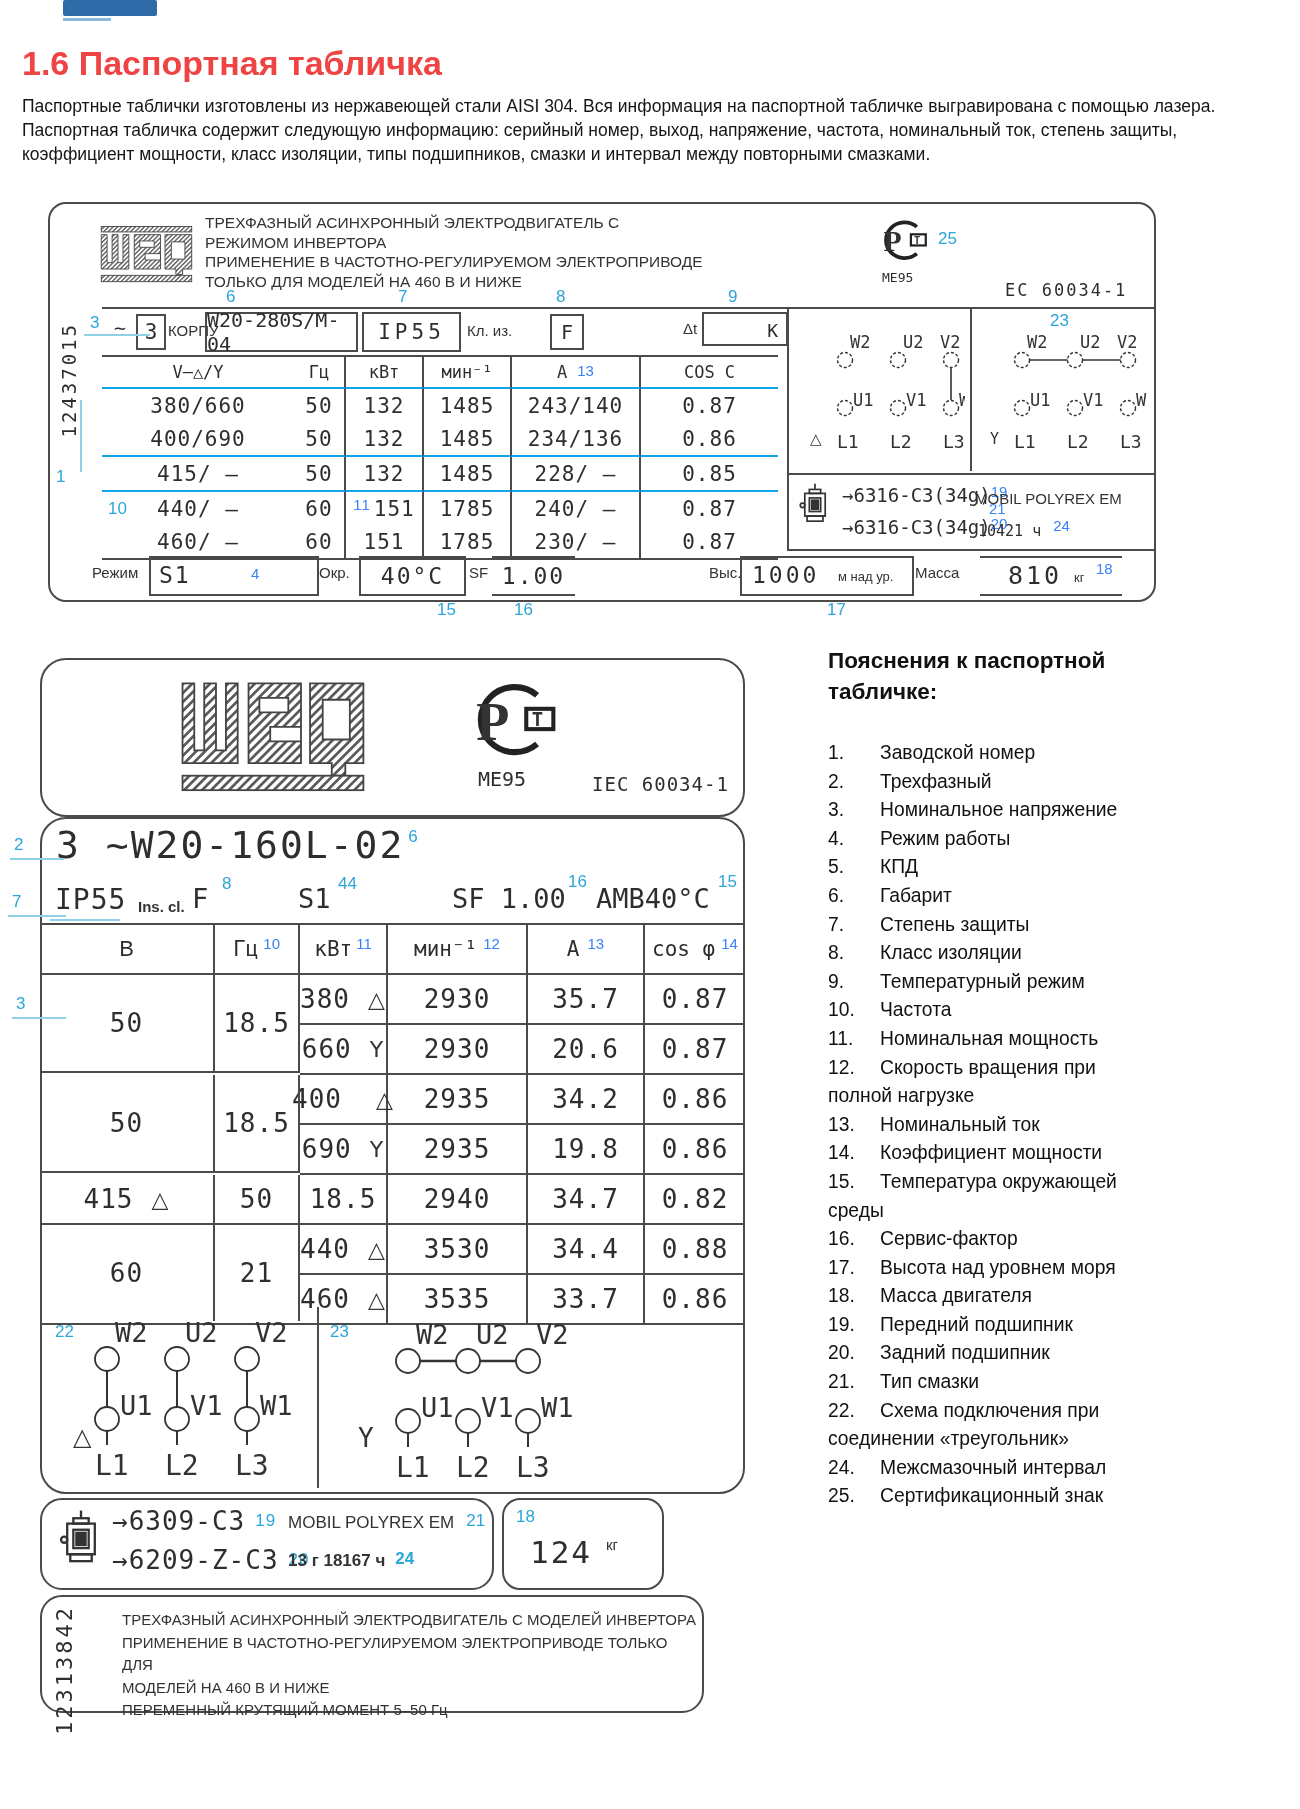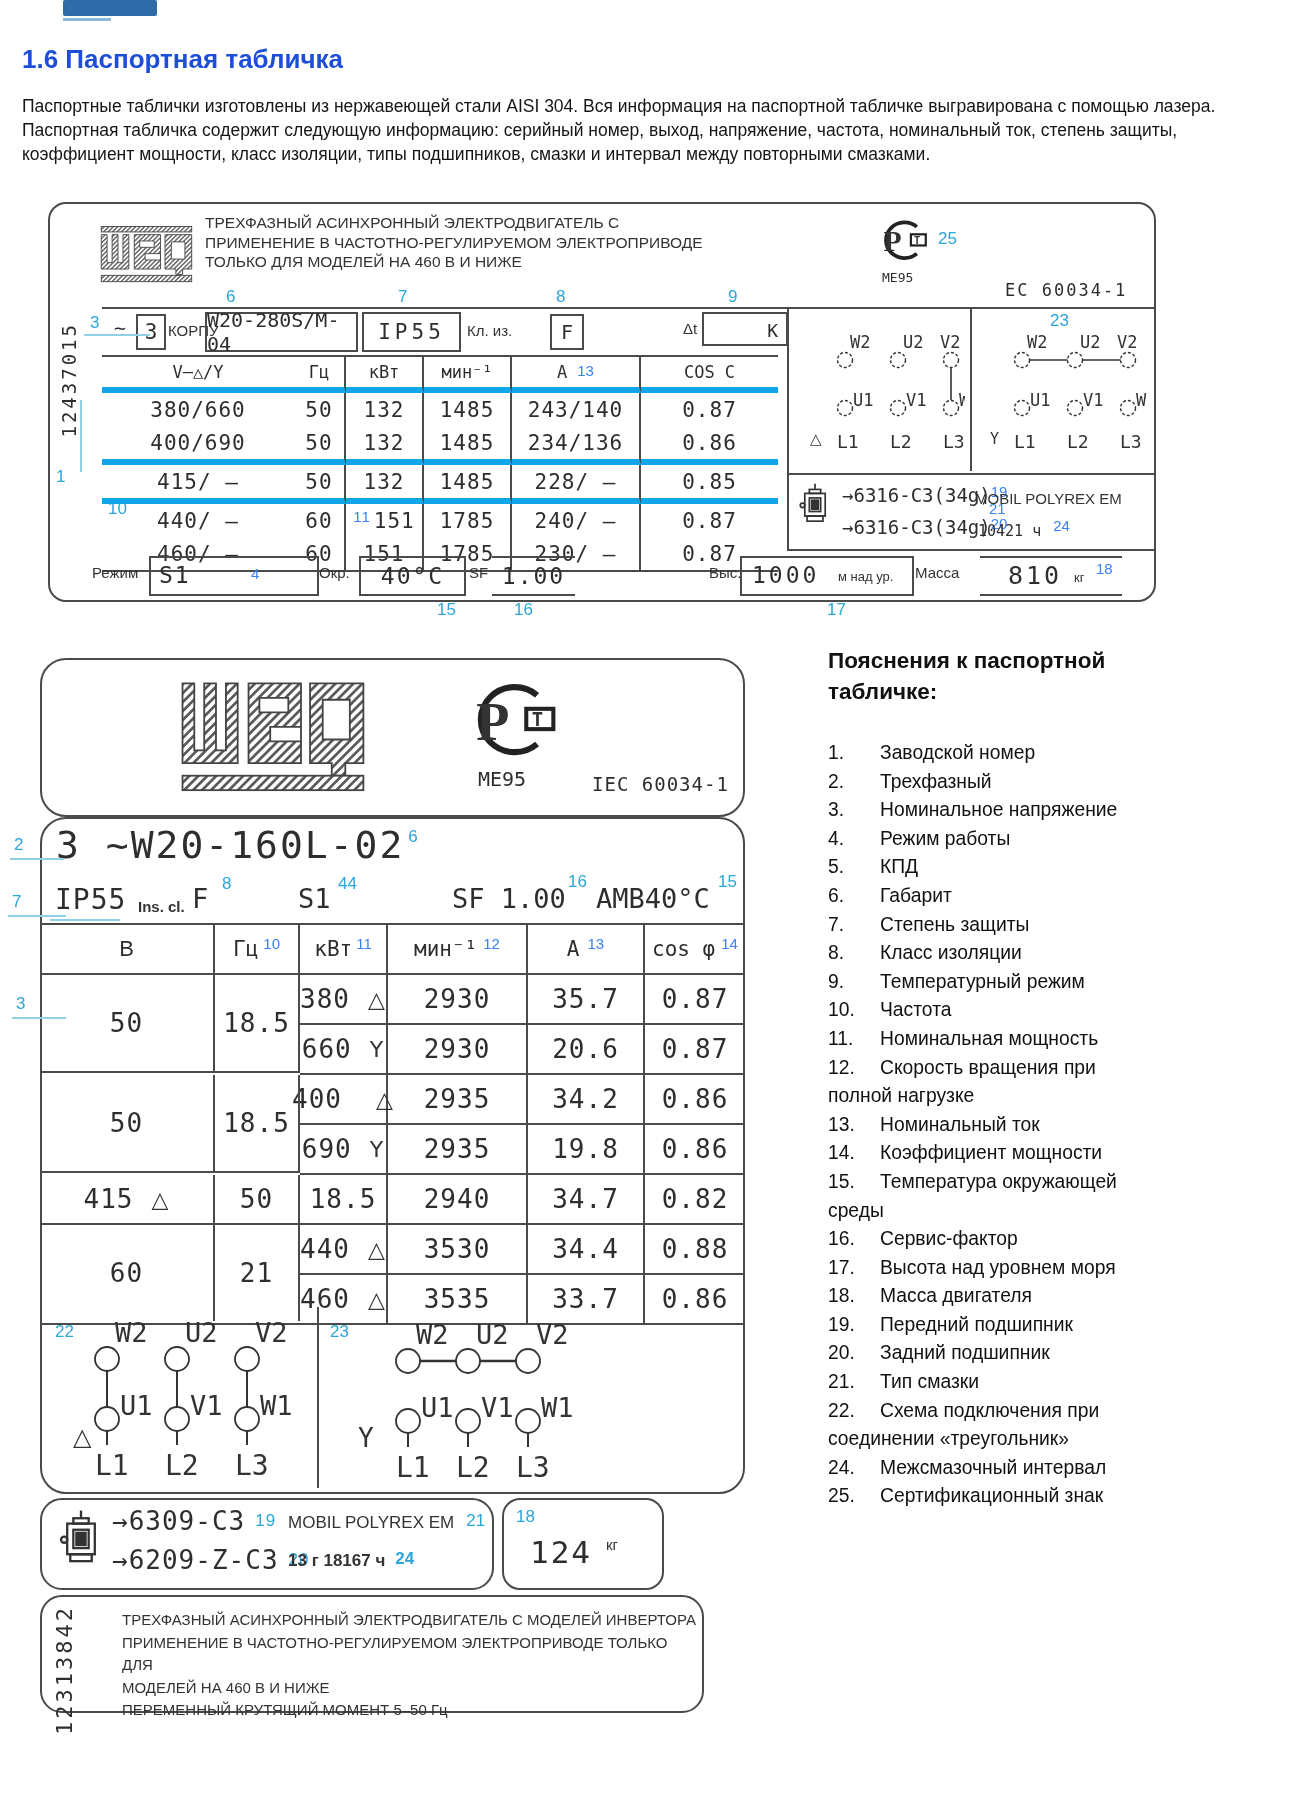--- a/index.html
+++ b/index.html
@@ -16,21 +16,21 @@
   .plate{position:absolute;border:2px solid #4a4a4a;border-radius:18px;background:#fff;}
   .rbox{position:absolute;border:2px solid #4a4a4a;border-radius:22px;background:#fff;}
   .cell{display:flex;align-items:center;justify-content:center;}
   
   .p1t{position:absolute;left:52px;top:151px;width:676px;display:grid;
        grid-template-columns:192px 52px 78px 88px 129px 137px;
        border-top:2px solid #4a4a4a;border-bottom:2px solid #4a4a4a;}
   .p1t .hc{height:30px;font-size:17px;}
   .p1t .dc{height:33px;font-size:21px;letter-spacing:1px;}
   .p1t .br{border-right:2px solid #4a4a4a;}
-  .p1t .bb{border-bottom:6px solid #0ea5e9;}
+  .p1t .bb{border-bottom:2px solid #0ea5e9;}
   
   .p2t{position:absolute;left:0px;top:268px;width:705px;display:grid;
        grid-template-columns:175px 85px 88px 140px 117px 100px;
        border-top:2px solid #4a4a4a;border-bottom:2px solid #4a4a4a;}
   .p2t .hc{height:48px;font-size:21px;border-bottom:2px solid #4a4a4a;}
   .p2t .dc{height:48px;font-size:26px;letter-spacing:1px;border-bottom:2px solid #4a4a4a;}
   .p2t .nb{border-bottom:none;}
   .p2t .br{border-right:2px solid #4a4a4a;}
   .sym{font-size:22px;color:#333;font-family:"DejaVu Sans",sans-serif;}
   .vert{writing-mode:vertical-rl;transform:rotate(180deg);letter-spacing:3px;}
@@ -48,41 +48,42 @@
         <rect width="3" height="7" fill="#5a5a5a"></rect>
     </pattern>
   </defs>
 </svg>
 
 <div id="page">
 
   <div class="abs" style="left:63px;top:0;width:94px;height:16px;background:#2d6ca8;border-radius:2px;"></div>
   <div class="abs" style="left:63px;top:18px;width:48px;height:3px;background:#8ab7dc;"></div>
 
-  <div class="abs" style="left:22px;top:44px;font-size:26px;font-weight:bold;color:#1d4ed8;">1.6 Паспортная табличка</div>
+  <div class="abs" style="left:22px;top:44px;font-size:34px;font-weight:bold;color:#ef4444;">1.6 Паспортная табличка</div>
   <div class="abs" style="left:22px;top:94px;width:1262px;font-size:17.5px;line-height:24px;color:#161616;">Паспортные таблички изготовлены из нержавеющей стали AISI 304. Вся информация на паспортной табличке выгравирована с помощью лазера. Паспортная табличка содержит следующую информацию: серийный номер, выход, напряжение, частота, номинальный ток, степень защиты, коэффициент мощности, класс изоляции, типы подшипников, смазки и интервал между повторными смазками.</div>
 
   <div class="plate" style="left:48px;top:202px;width:1104px;height:396px;">
 
     <div class="abs mono vert" style="left:8px;top:118px;font-size:19px;">12437015</div>
     <div class="lead" style="left:30px;top:196px;width:2px;height:72px;"></div>
     <div class="abs co2" style="left:6px;top:264px;">1</div>
 
     <svg class="abs" style="left:49px;top:10px;" width="104" height="82" viewBox="0 0 230 126">
       <g stroke="#444" stroke-width="2" fill="url(#hx)">
         <rect x="5" y="0" width="200" height="12"></rect>
         <path d="M5,18 h13 v62 h11 v-62 h13 v62 h11 v-62 h13 v76 h-61 z"></path>
         <path fill-rule="evenodd" d="M78,18 h58 v76 h-58 Z M90,32 h32 v14 h-32 Z M102,60 h34 v14 h-34 Z"></path>
         <path fill-rule="evenodd" d="M146,18 h59 v76 h-20 v12 h-15 v-12 h-24 Z M160,34 h30 v38 h-30 Z"></path>
         <rect x="5" y="108" width="200" height="14"></rect>
       </g>
     </svg>
 
     <div class="abs cadl" style="left:155px;top:9px;font-size:15.5px;line-height:19.5px;">
       <div>ТРЕХФАЗНЫЙ АСИНХРОННЫЙ ЭЛЕКТРОДВИГАТЕЛЬ С</div>
+      <div>РЕЖИМОМ ИНВЕРТОРА</div>
       <div>ПРИМЕНЕНИЕ В ЧАСТОТНО-РЕГУЛИРУЕМОМ ЭЛЕКТРОПРИВОДЕ</div>
       <div>ТОЛЬКО ДЛЯ МОДЕЛЕЙ НА 460 В И НИЖЕ</div>
     </div>
 
     <svg class="abs" style="left:826px;top:12px;" width="52" height="50" viewBox="0 0 70 62">
       <path d="M55,12 A25,24 0 1 0 55,48" stroke="#222" stroke-width="5" fill="none"></path>
       <text x="10" y="45" font-size="40" font-weight="bold" style="font-family:'Liberation Serif',serif" fill="#111">Р</text>
       <rect x="47" y="22" width="20" height="15" fill="#fff" stroke="#222" stroke-width="3"></rect>
       <text x="51" y="35" font-size="14" font-weight="bold" fill="#111">Т</text>
     </svg>

